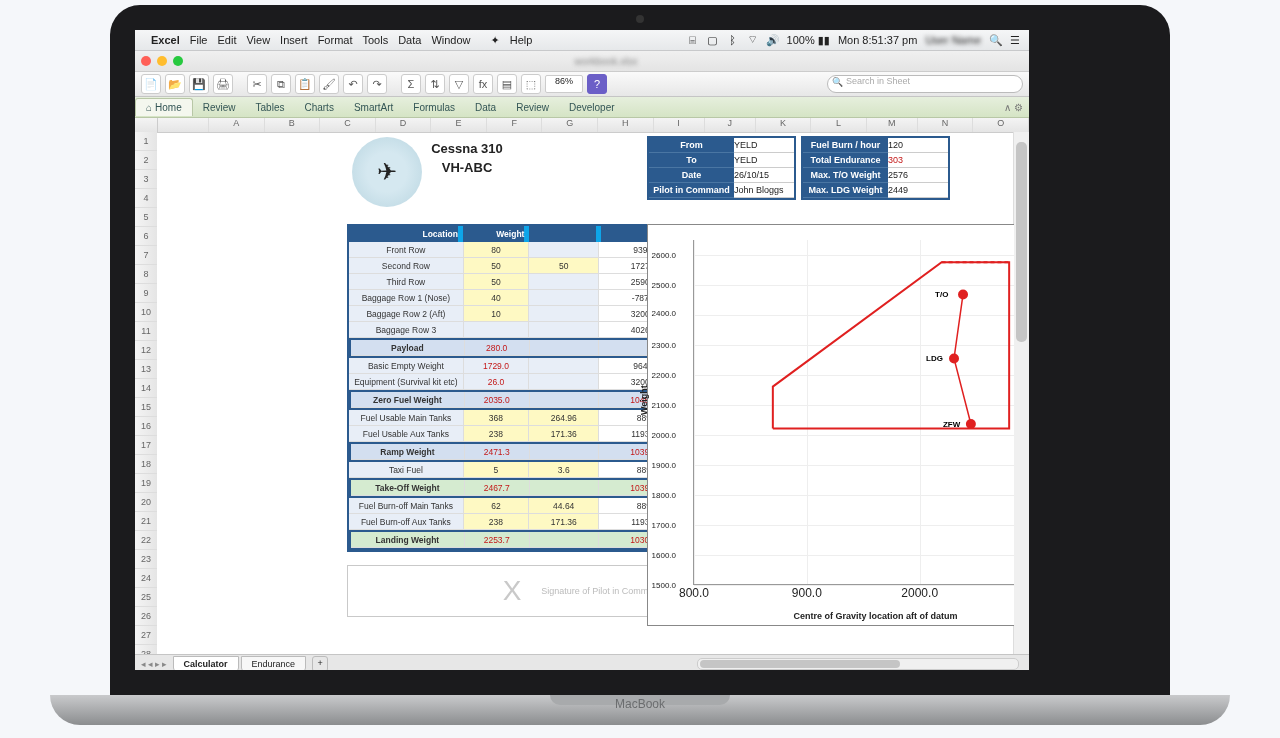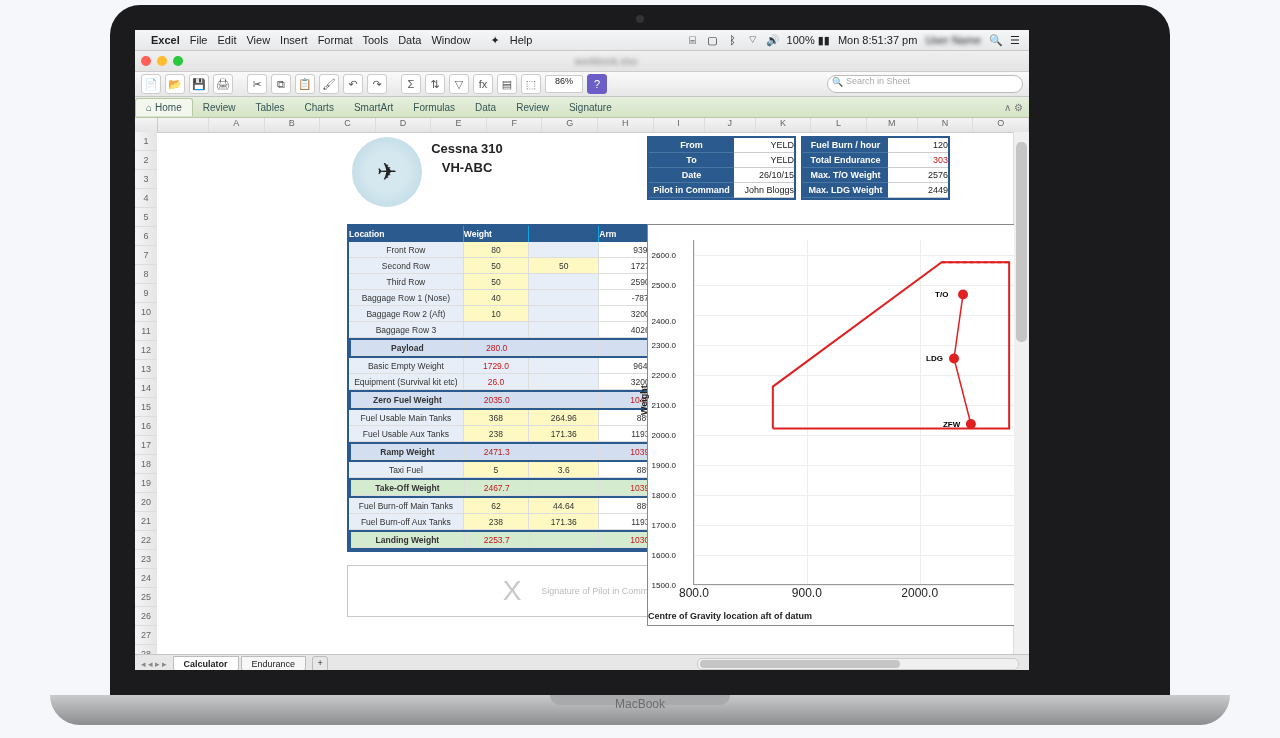--- a/index.html
+++ b/index.html
@@ -49,47 +49,47 @@
 .content{position:relative;width:100%;height:100%}
 .titleblock{position:absolute;left:130px;top:5px;text-align:center;width:360px}
 .titleblock h1{margin:2px 0;font-size:15px;font-weight:700}
 .titleblock h2{margin:4px 0;font-size:13px;font-weight:700}
 .titleblock h3{margin:4px 17px;font-size:13px;font-weight:700}
 .plane{position:absolute;left:195px;top:5px;width:70px;height:70px;border-radius:50%;background:radial-gradient(circle,#d5e8f0 40%,#b8d5e0);display:flex;align-items:center;justify-content:center;font-size:24px}
 
 .infotbl{position:absolute;border:2px solid #2b5a8e;font-size:9px}
 .infotbl .r{display:flex;height:15px}
 .infotbl .lab{width:85px;background:#2b5a8e;color:#fff;font-weight:700;text-align:center;line-height:15px;border-bottom:1px solid #4a76a3}
-.infotbl .val{width:60px;background:#fff;text-align:right;line-height:15px;border-bottom:1px solid #ccc}
+.infotbl .val{width:60px;background:#fff;text-align:left;line-height:15px;border-bottom:1px solid #ccc}
 .infotbl .val.red{color:#c31818;background:#fff}
 .info1{left:490px;top:4px}
 .info2{left:644px;top:4px}
 
 .maintbl{position:absolute;left:190px;top:92px;width:470px;border:2px solid #2b5a8e;font-size:8.5px}
 .maintbl .hdr{display:flex;background:#2b5a8e;color:#fff;font-weight:700;height:16px}
-.maintbl .hdr>div{text-align:left;line-height:16px;border-right:1px solid #0ea5e9}
+.maintbl .hdr>div{text-align:right;line-height:16px;border-right:5px solid #0ea5e9}
 .c1{width:115px}.c2{width:65px}.c3{width:70px}.c4{width:90px}.c5{width:130px}
 .maintbl .row{display:flex;height:16px}
 .maintbl .row>div{text-align:center;line-height:16px;border-right:1px solid #ddd;border-bottom:1px solid #ddd;color:#c31818;background:#e8eef7}
 .maintbl .row .c1{color:#333}
 .maintbl .row .blk{color:#333}
 .maintbl .row .yel{background:#fef9c3;color:#333}
 .maintbl .row .whi{background:#fff}
 .maintbl .row.sect>div{background:#d3dff0}
 .maintbl .row.sect .c1{color:#333;font-weight:600}
 .maintbl .row.grn>div{background:#d5ebd0}
 .maintbl .row.grn .c1{color:#333;font-weight:600}
 .maintbl .outb{border:2px solid #2b5a8e}
 
 .sigbox{position:absolute;left:190px;top:433px;width:470px;height:50px;border:1px solid #c9c9c9;display:flex;align-items:center;justify-content:center;color:#bbb;font-size:9px}
 .sigbox .x{font-size:28px;margin-right:20px;color:#c9c9c9}
 
 .chartbox{position:absolute;left:490px;top:92px;width:455px;height:400px;border:1px solid #888;background:#fff}
 .chart-ylabel{position:absolute;left:-4px;top:50%;transform:rotate(-90deg) translateX(50%);transform-origin:left;font-size:9px;font-weight:700}
-.chart-xlabel{position:absolute;bottom:4px;left:0;right:0;text-align:left;font-size:9px;font-weight:700}
+.chart-xlabel{position:absolute;bottom:4px;left:0;right:0;text-align:center;font-size:9px;font-weight:700}
 .plot{position:absolute;left:45px;top:15px;right:15px;bottom:40px;border-left:1px solid #999;border-bottom:1px solid #999}
 .plot .ytick{position:absolute;right:100%;font-size:8px;padding-right:18px;transform:translateY(-50%)}
 .plot .xtick{position:absolute;top:100%;font-size:12px;transform:translateX(-50%);padding-top:2px}
 .plot .gridv{position:absolute;top:0;bottom:0;border-left:1px solid #eee}
 .plot .gridh{position:absolute;left:0;right:0;border-top:1px solid #eee}
 .plot svg{position:absolute;left:0;top:0;width:100%;height:100%;overflow:visible}
 .pt{fill:#e02020}
 .ptlab{font-size:8px;font-weight:700}
 
 .sheettabs{position:absolute;left:0;right:0;bottom:0;height:18px;background:#e7e7e7;border-top:1px solid #c5c5c5;display:flex;align-items:center;font-size:9px}
@@ -169,21 +169,21 @@
 
    <div class="ribbon">
     <span class="tab active"><span class="home-ic">⌂</span><span>Home</span></span>
     <span class="tab">Review</span>
     <span class="tab">Tables</span>
     <span class="tab">Charts</span>
     <span class="tab">SmartArt</span>
     <span class="tab">Formulas</span>
     <span class="tab">Data</span>
     <span class="tab">Review</span>
-    <span class="tab">Signature</span>
+    <span class="tab">Developer</span>
     <span class="gears">∧ ⚙</span>
    </div>
 
    <div class="gridwrap">
     <div class="colhead">
      <div class="corner"></div>
      <div class="ch" style="flex:0 0 40px"></div>
      <div class="ch">A</div>
             <div class="ch">B</div>
             <div class="ch">C</div>
@@ -438,21 +438,21 @@
                   <div class="ytick" style="top: 225px;">1900.0</div>
                   <div class="gridh" style="top: 195px;"></div>
                   <div class="ytick" style="top: 195px;">2000.0</div>
                   <div class="gridh" style="top: 165px;"></div>
                   <div class="ytick" style="top: 165px;">2100.0</div>
                   <div class="gridh" style="top: 135px;"></div>
                   <div class="ytick" style="top: 135px;">2200.0</div>
                   <div class="gridh" style="top: 105px;"></div>
                   <div class="ytick" style="top: 105px;">2300.0</div>
                   <div class="gridh" style="top: 75px;"></div>
-                  <div class="ytick" style="top: 81px; margin-left: 24px;">2400.0</div>
+                  <div class="ytick" style="top: 73px; margin-left: 24px;">2400.0</div>
                   <div class="gridh" style="top: 45px;"></div>
                   <div class="ytick" style="top: 45px;">2500.0</div>
                   <div class="gridh" style="top: 15px;"></div>
                   <div class="ytick" style="top: 15px;">2600.0</div>
                   <div class="gridv" style="left: 0px;"></div>
                   <div class="xtick" style="left: 0px;">800.0</div>
                   <div class="gridv" style="left: 112.857px;"></div>
                   <div class="xtick" style="left: 112.857px;">900.0</div>
                   <div class="gridv" style="left: 225.714px;"></div>
                   <div class="xtick" style="left: 225.714px;">2000.0</div>

